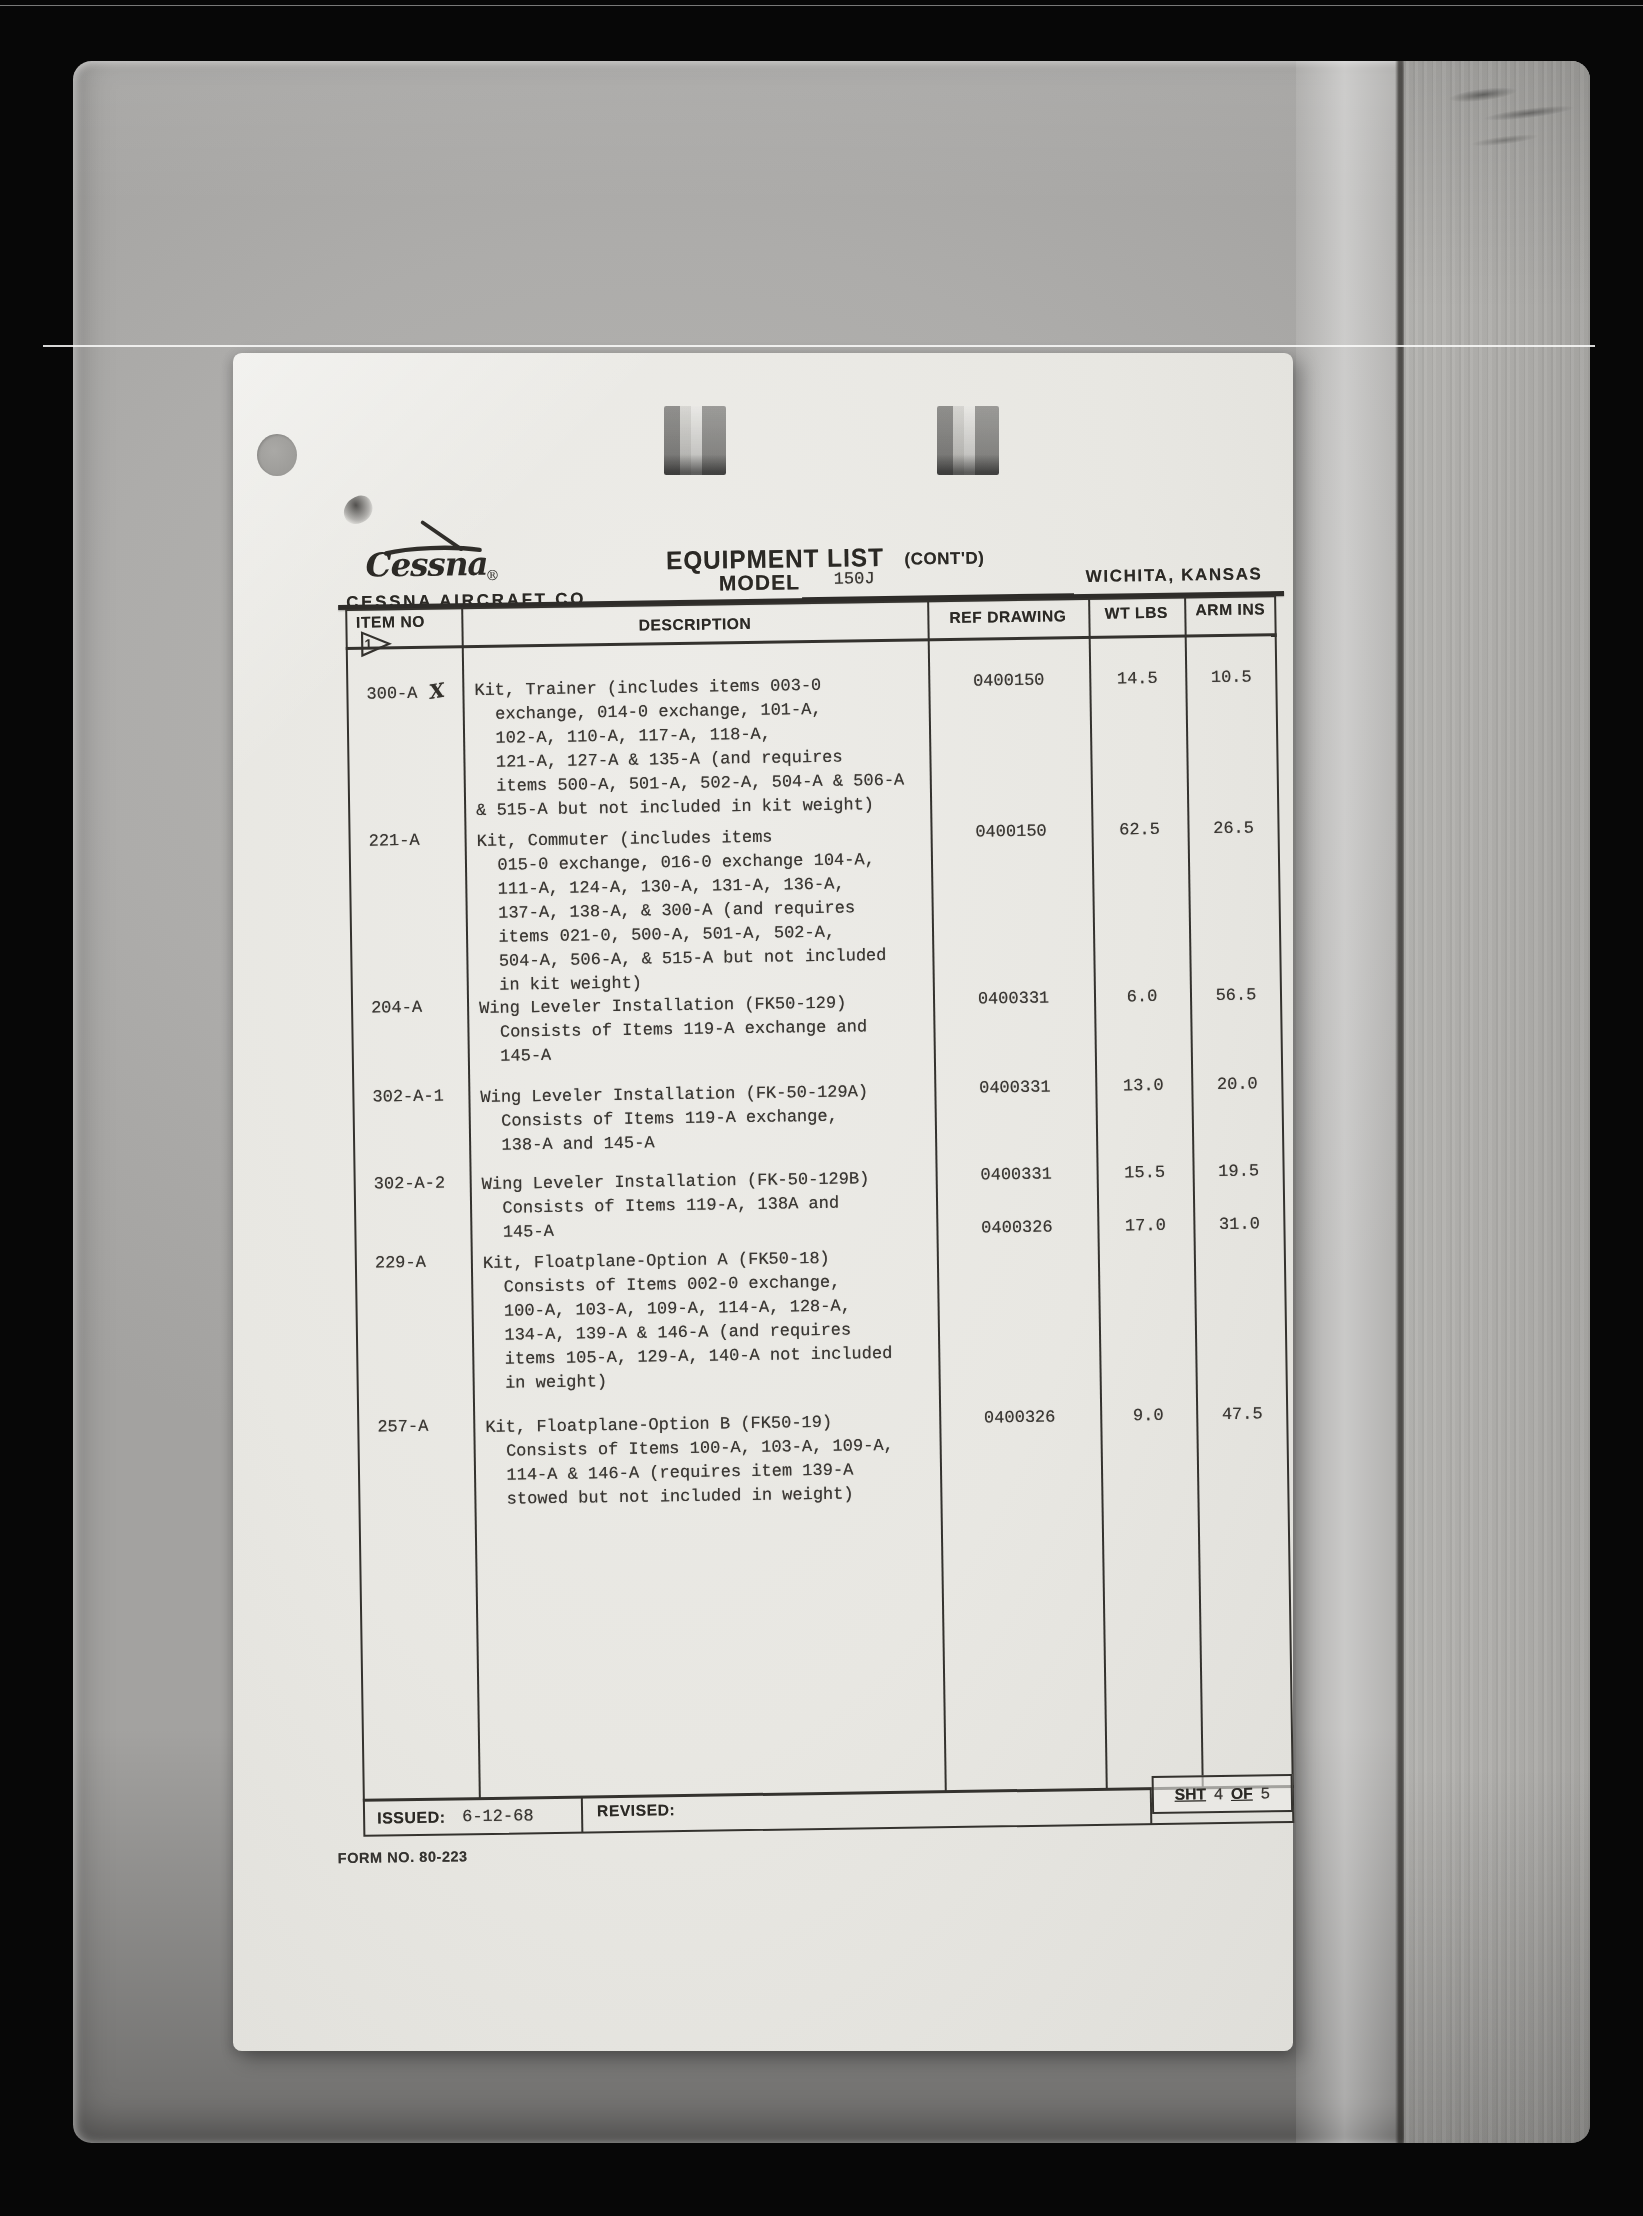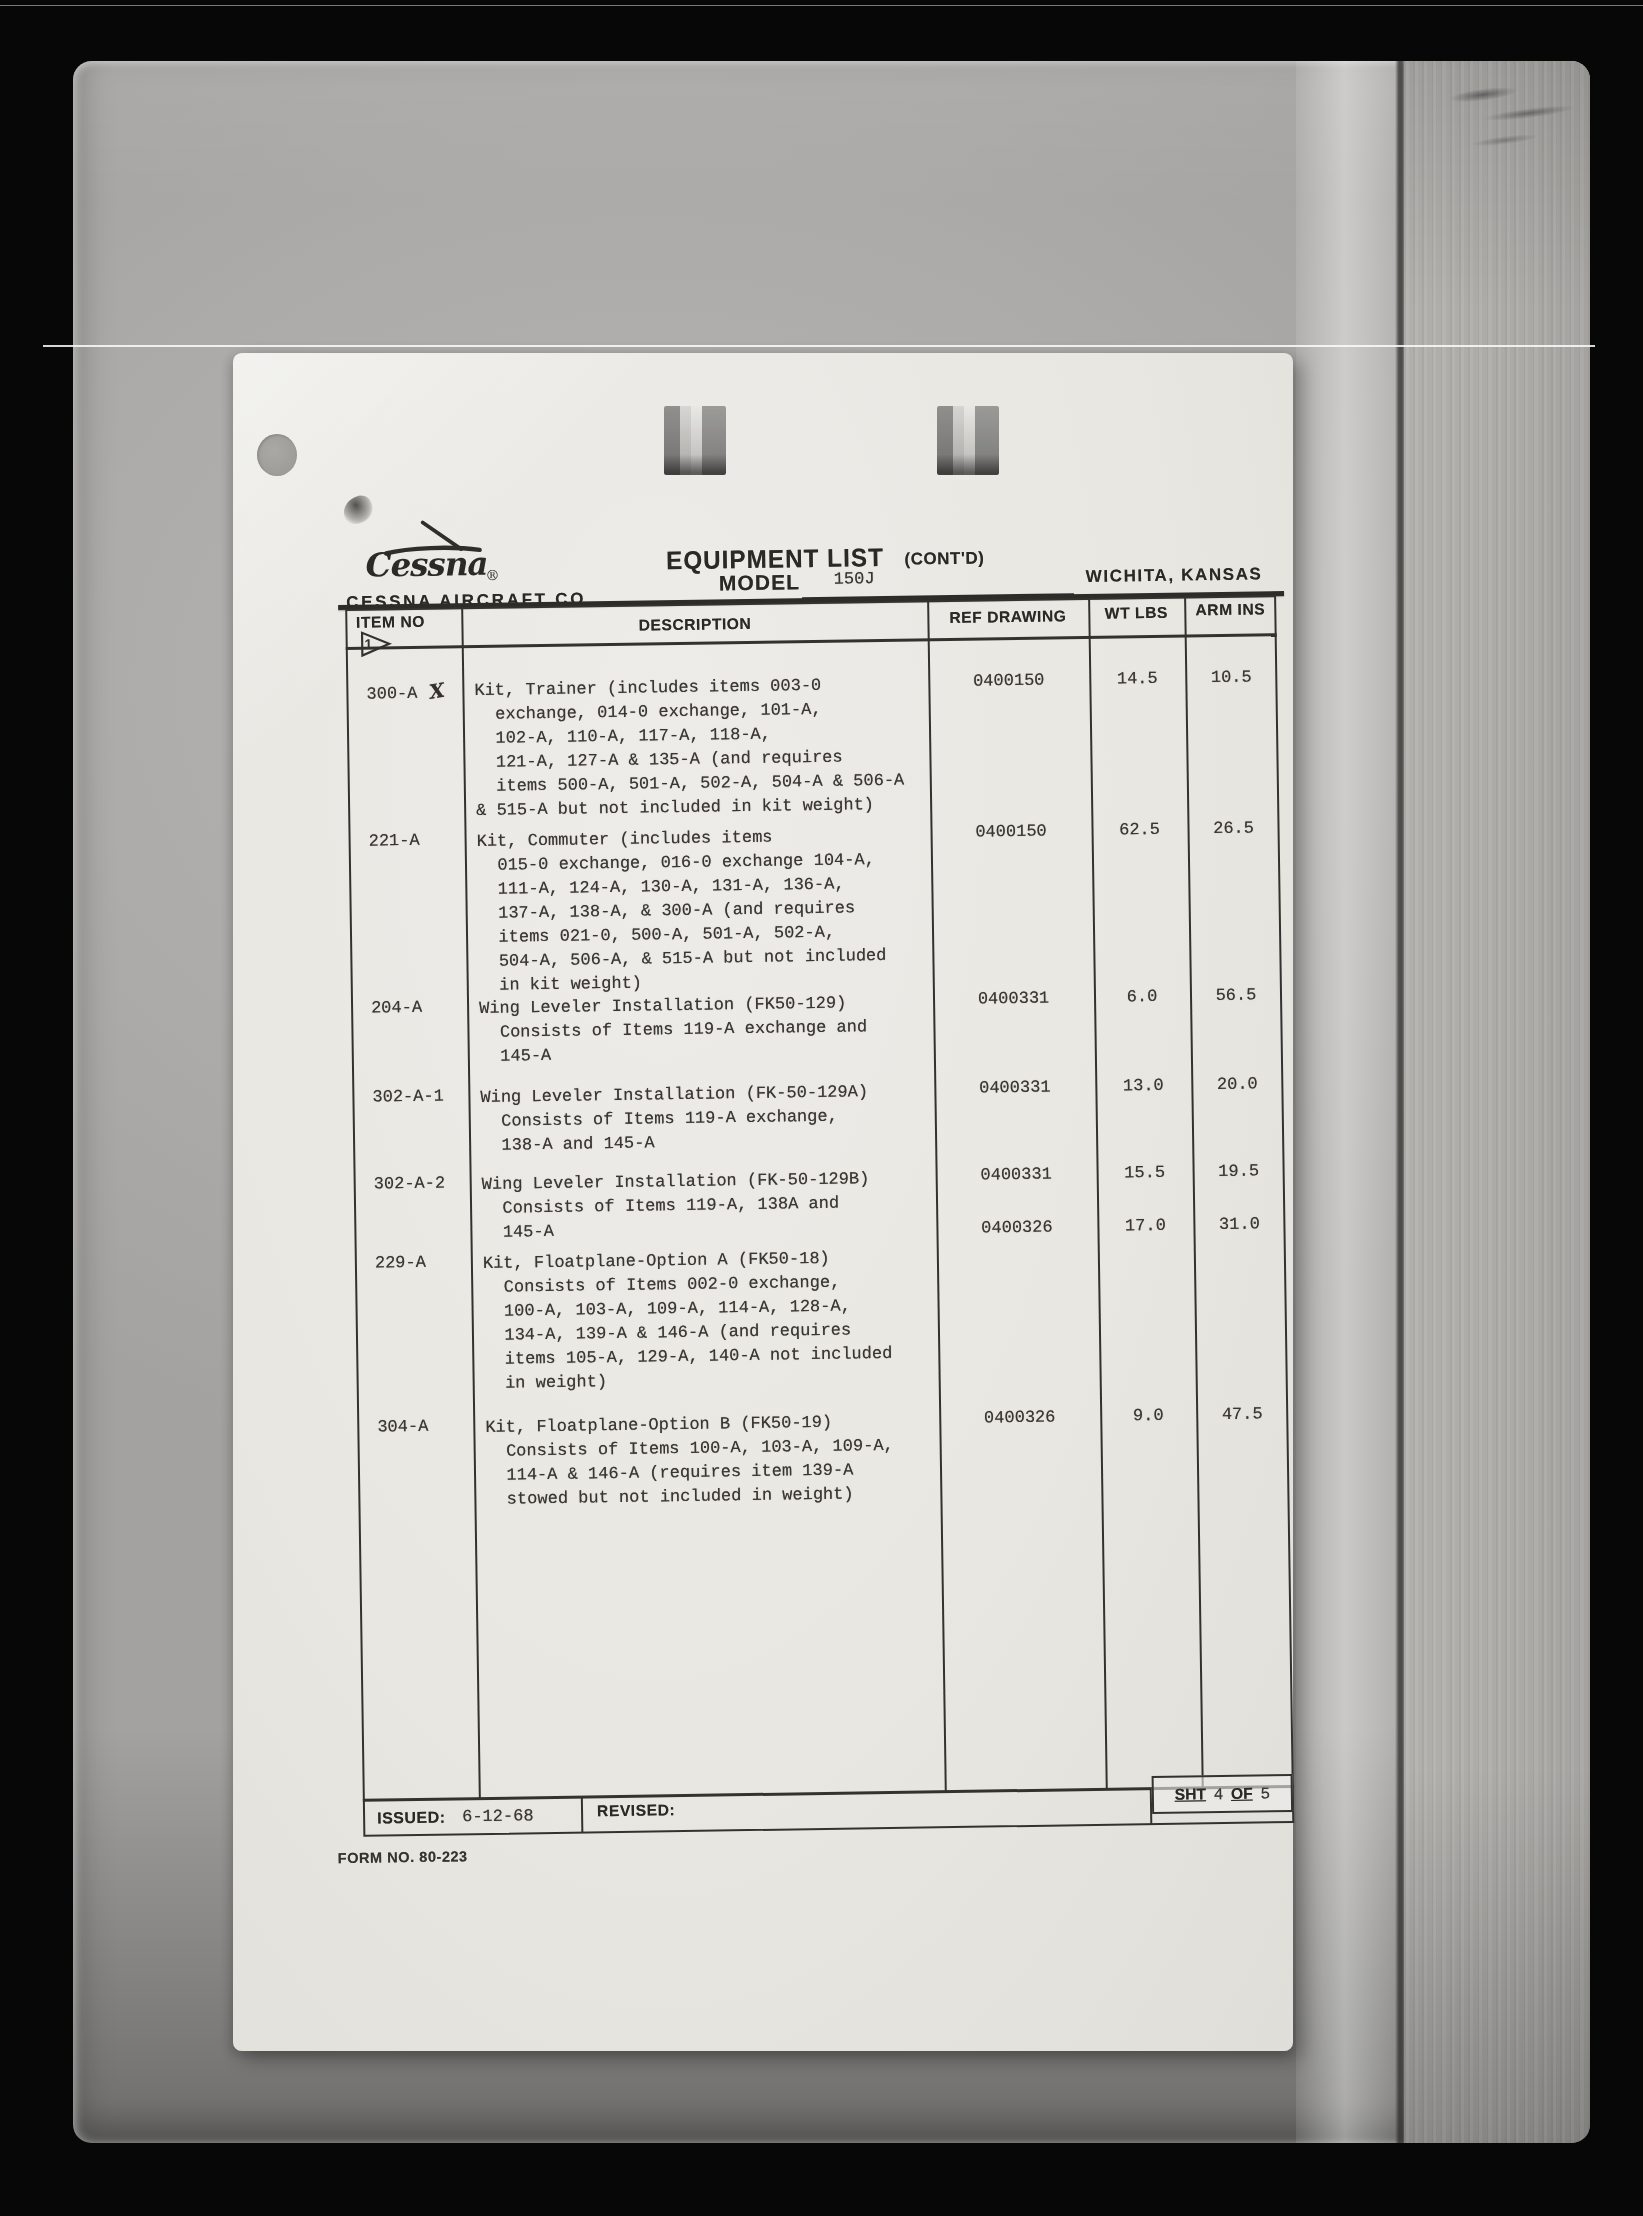--- a/index.html
+++ b/index.html
@@ -232,21 +232,21 @@
   100-A, 103-A, 109-A, 114-A, 128-A,
   134-A, 139-A &amp; 146-A (and requires
   items 105-A, 129-A, 140-A not included
   in weight)</div>
       <div class="c-ref typed">0400326</div>
       <div class="c-wt typed">17.0</div>
       <div class="c-arm typed">31.0</div>
     </div>
 
     <div class="row" style="top:1058px">
-      <div class="c-item typed"><span>304-A</span><span class="mark"></span></div>
+      <div class="c-item typed"><span>257-A</span><span class="mark"></span></div>
       <div class="c-desc typed">Kit, Floatplane-Option B (FK50-19)
   Consists of Items 100-A, 103-A, 109-A,
   114-A &amp; 146-A (requires item 139-A
   stowed but not included in weight)</div>
       <div class="c-ref typed">0400326</div>
       <div class="c-wt typed">9.0</div>
       <div class="c-arm typed">47.5</div>
     </div>
 
     <div class="issued-label printed">ISSUED:</div>

